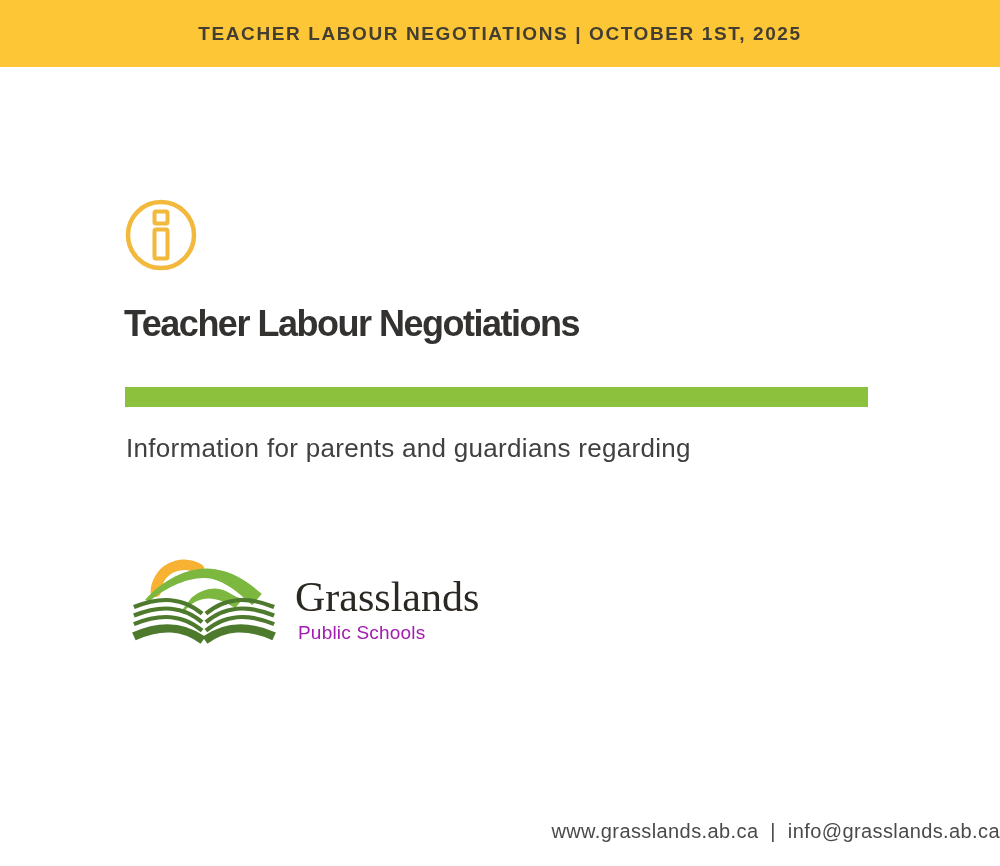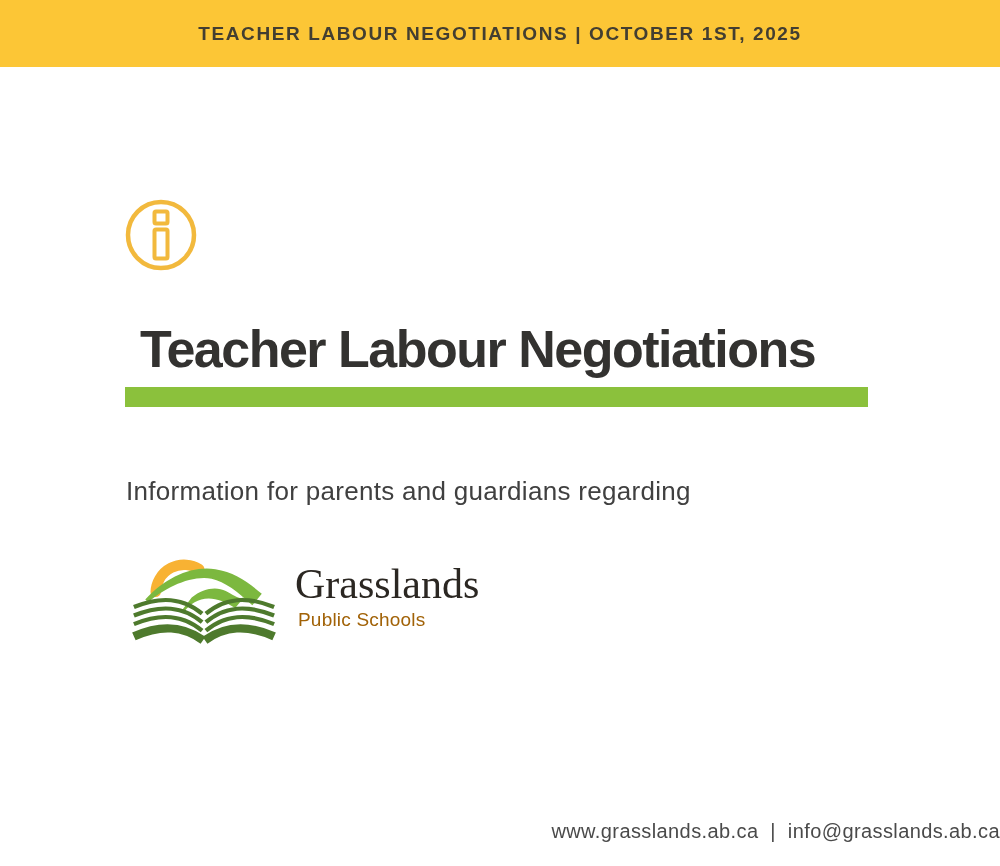--- a/index.html
+++ b/index.html
@@ -36,22 +36,22 @@
     top: 198px;
     width: 74px;
     height: 74px;
   }
 
   
   .heading {
     position: absolute;
     left: 124px;
     top: 303px;
-    margin: 16px;
-    font-size: 52px;
+    margin: 0;
+    font-size: 36px;
     font-weight: 700;
     letter-spacing: -1.5px;
     color: #333230;
     white-space: nowrap;
   }
 
   
   .divider {
     position: absolute;
     left: 125px;
@@ -63,42 +63,41 @@
 
   
   .subtitle {
     position: absolute;
     left: 126px;
     top: 430px;
     font-size: 26px;
     line-height: 37px;
     letter-spacing: 0.3px;
     color: #404040;
-    margin-top: 43px;
   }
 
   
   .logo {
     position: absolute;
     left: 123px;
     top: 554px;
     display: flex;
     align-items: flex-start;
   }
   .logo-emblem { width: 162px; height: 90px; }
-  .logo-textcol { margin-left: 10px; margin-top: 8px; }
+  .logo-textcol { margin-left: 10px; margin-top: 21px; }
   .logo-name {
     font-family: "Liberation Serif", serif;
     font-size: 42px;
     line-height: 1.05;
     color: #2B2722;
   }
   .logo-tagline {
     font-size: 19px;
-    color: #a16207;
+    color: #a21caf;
     margin-top: 3px;
     margin-left: 3px;
     letter-spacing: 0.2px;
   }
 
   
   .footer {
     position: absolute;
     left: 0;
     top: 820px;

